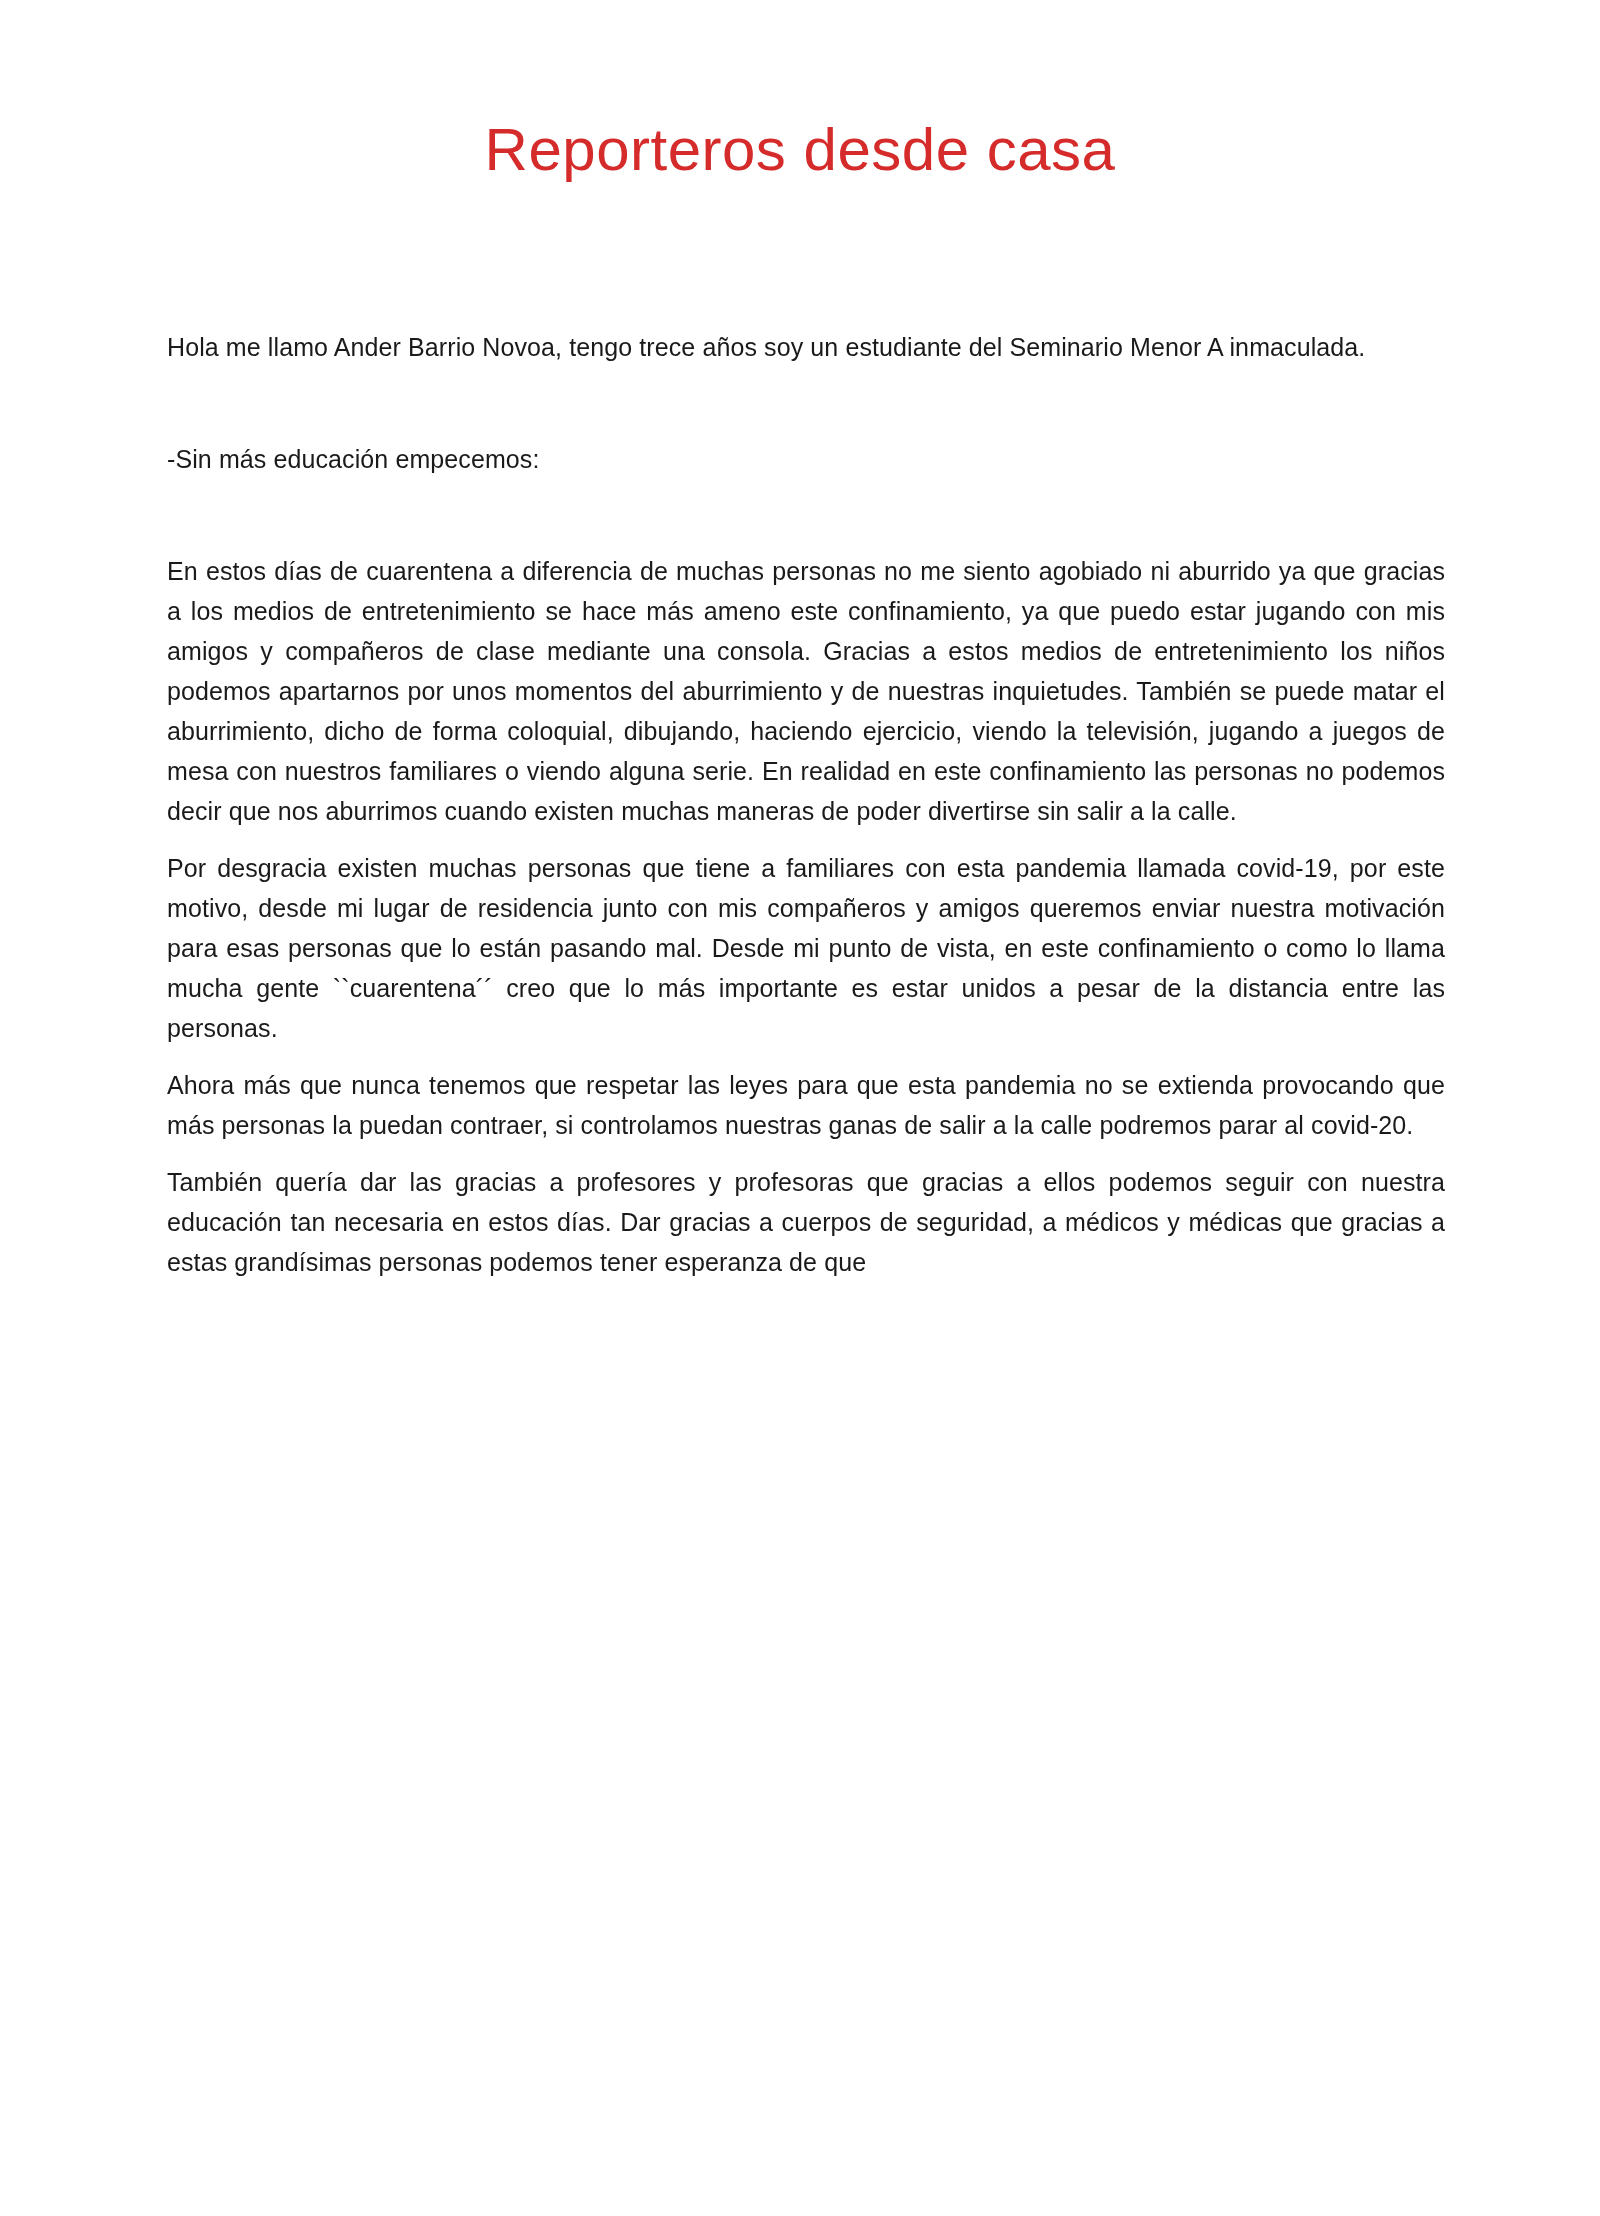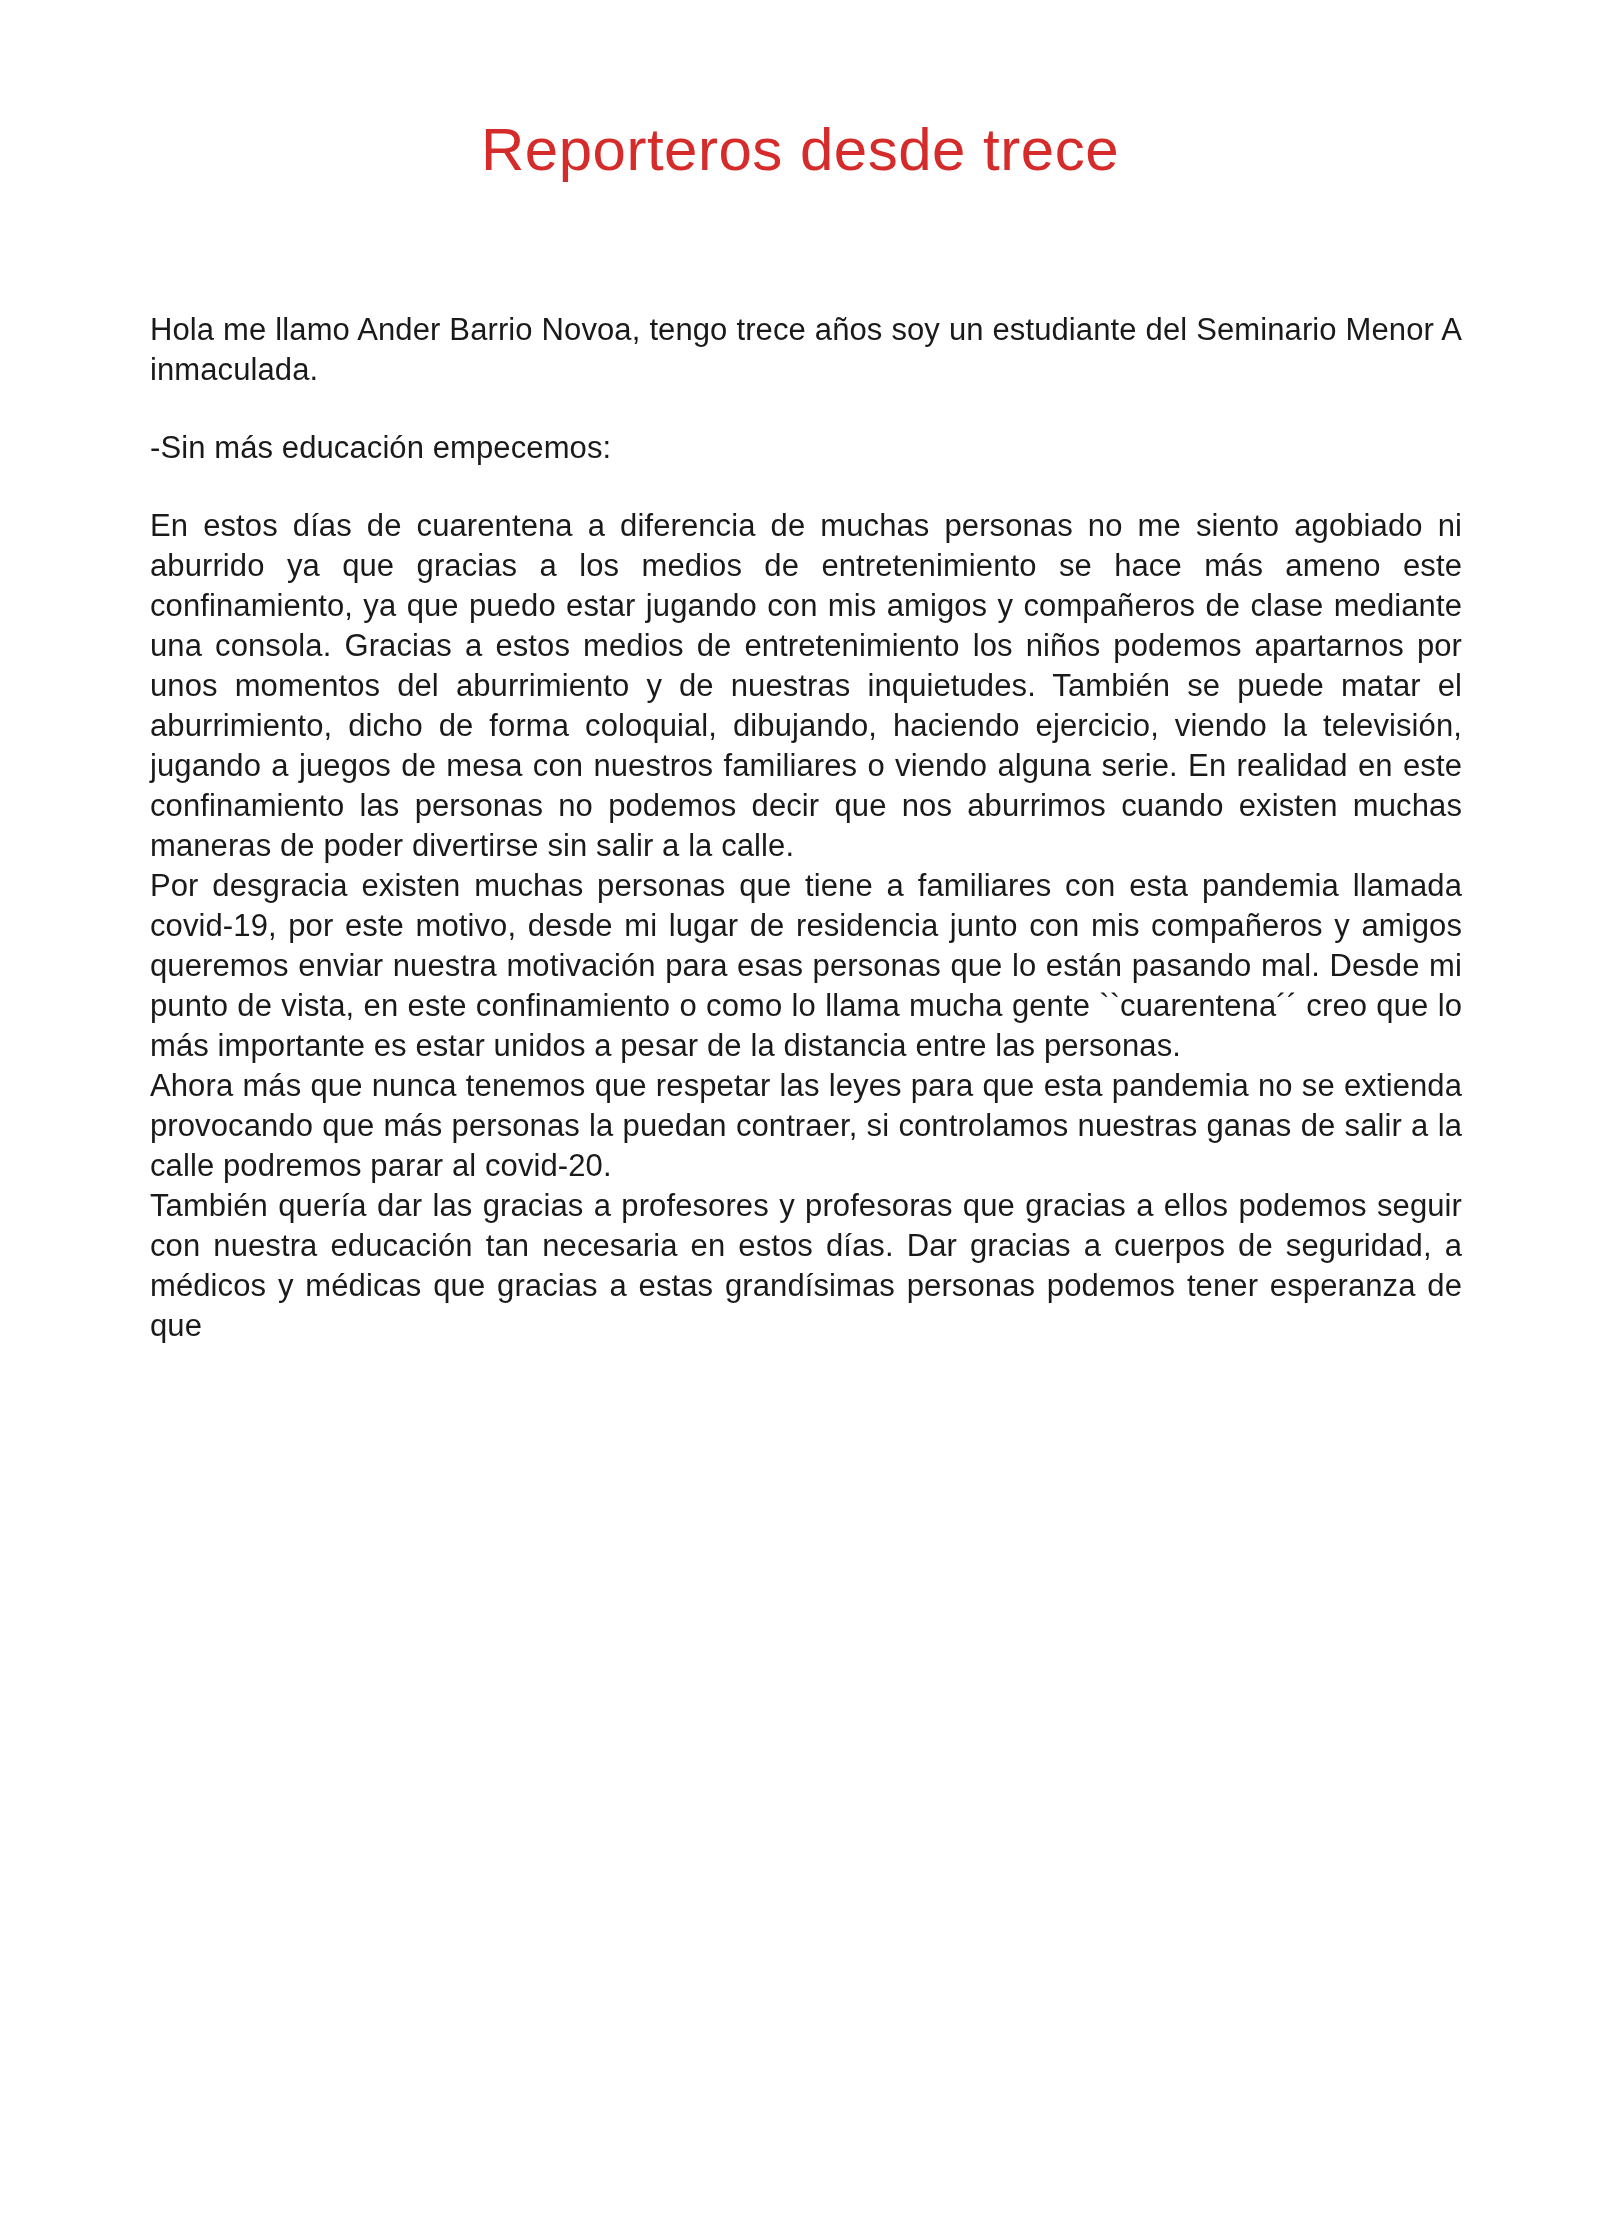--- a/index.html
+++ b/index.html
@@ -39,22 +39,22 @@
   }
 
   .body-block {
     position: absolute;
     top: 310px;
     left: 150px;
     width: 1312px;
   }
 
   .para {
-    margin: 0;
-    font-size: 31px;
+    margin: 17px;
+    font-size: 25px;
     line-height: 40px;
     text-align: justify;
     text-justify: inter-word;
     color: #1a1a1a;
     font-weight: 400;
     letter-spacing: 0.1px;
   }
 
   .para.lastline-left {
     text-align-last: left;
@@ -62,21 +62,21 @@
 
   
   .gap-intro { height: 38px; }
   .gap-preamble { height: 38px; }
 </style>
 </head>
 <body>
 
 <div class="page">
 
-  <h1 class="doc-title">Reporteros desde trece</h1>
+  <h1 class="doc-title">Reporteros desde casa</h1>
 
   <div class="body-block">
 
     <p class="para lastline-left">Hola me llamo Ander Barrio Novoa, tengo trece años soy un estudiante del Seminario Menor A inmaculada.</p>
 
     <div class="gap-intro"></div>
 
     <p class="para lastline-left">-Sin más educación empecemos:</p>
 
     <div class="gap-preamble"></div>

